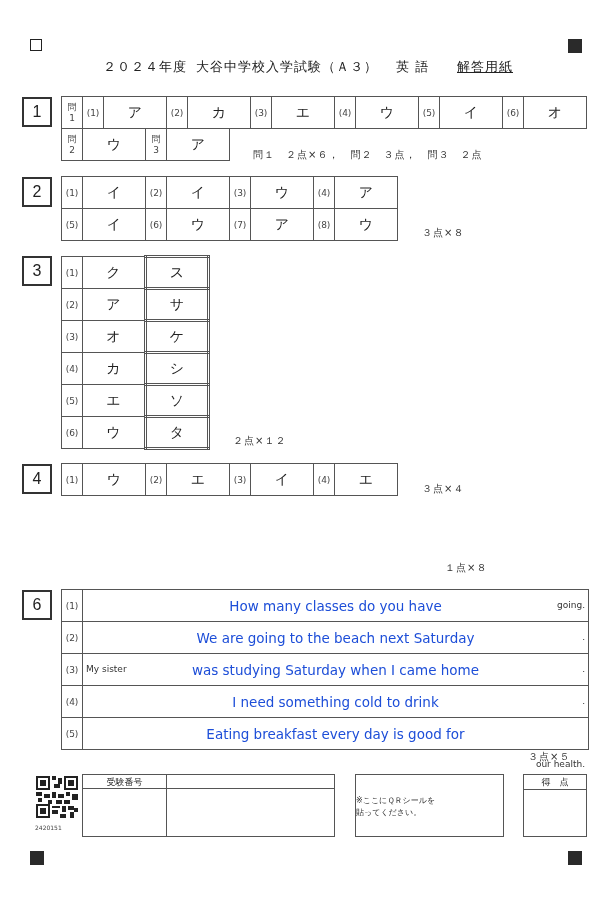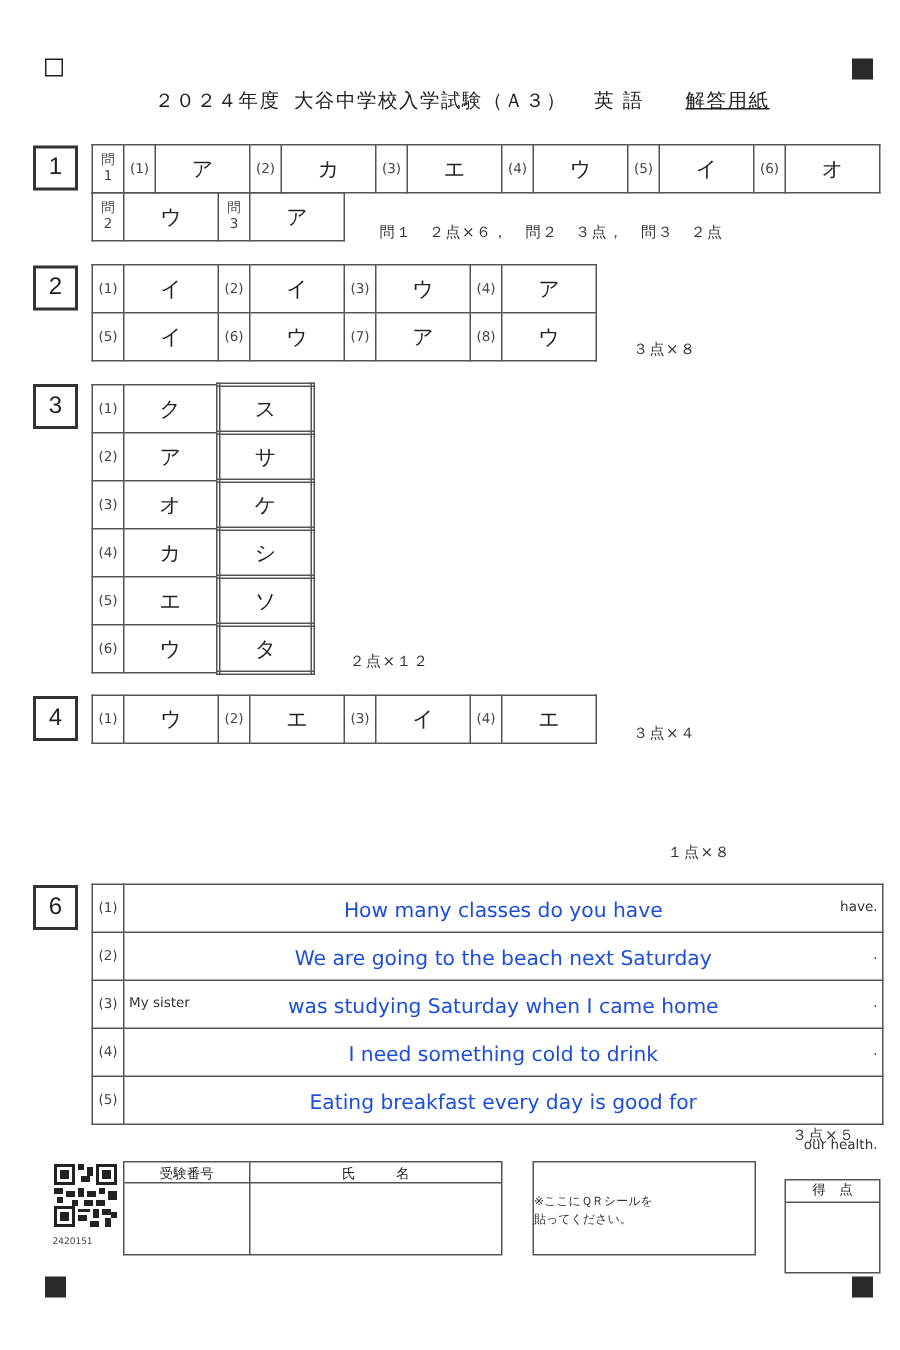--- a/index.html
+++ b/index.html
@@ -154,21 +154,21 @@
 <div class="pts" style="left:445px;top:561px;">１点×８</div>
 
 <div class="qnum" style="left:22px;top:590px;">6</div>
 <table class="grid" style="left:61px;top:589px;">
   <tbody>
       <tr style="height:32px;">
     <td class="lbl" style="width:21px;">(1)</td>
     <td style="width:506px;position:relative;">
       <span class="abs small-eng" style="left:3px;top:10px;"></span>
       <span class="eng">How many classes do you have</span>
-      <span class="abs small-eng" style="right:3px;top:10px;">have.</span>
+      <span class="abs small-eng" style="right:3px;top:10px;">going.</span>
     </td>
   </tr>
   <tr style="height:32px;">
     <td class="lbl">(2)</td>
     <td style="position:relative;">
       <span class="abs small-eng" style="left:3px;top:10px;"></span>
       <span class="eng">We are going to the beach next Saturday</span>
       <span class="abs small-eng" style="right:3px;top:10px;">.</span>
     </td>
   </tr>
@@ -230,28 +230,27 @@
     <rect x="17" y="18" width="2" height="3" fill="#222"></rect>
   <rect x="12" y="19" width="3" height="2" fill="#222"></rect>
     <rect x="19" y="16" width="2" height="2" fill="#222"></rect>
 </svg>
 <div class="abs" style="left:35px;top:824px;font-size:6px;color:#444;">2420151</div>
 
 <div class="box" style="left:82px;top:774px;width:253px;height:63px;">
   <div class="abs" style="left:0;top:13px;width:251px;border-top:1px solid #555;"></div>
   <div class="abs" style="left:83px;top:0;height:61px;border-left:1px solid #555;"></div>
   <div class="abs" style="left:0;top:1px;width:83px;text-align:center;font-size:9px;">受験番号</div>
-  <div class="abs" style="left:84px;top:1px;width:167px;text-align:center;font-size:9px;white-space:pre;">氏　　　名</div>
   <div class="abs" style="left:0;top:14px;width:83px;height:47px;"></div>
   <div class="abs" style="left:84px;top:14px;width:167px;height:47px;"></div>
 </div>
 
 <div class="box" style="left:355px;top:774px;width:149px;height:63px;">
   <div class="abs" style="left:0;top:20px;width:147px;font-size:8px;line-height:12px;color:#333;">
     <div>※ここにＱＲシールを</div>
     <div>貼ってください。</div>
   </div>
 </div>
 
-<div class="box" style="left:523px;top:774px;width:64px;height:63px;margin-top:12px;">
+<div class="box" style="left:523px;top:774px;width:64px;height:63px;">
   <div class="abs" style="left:0;top:0;width:62px;height:14px;border-bottom:1px solid #555;text-align:center;font-size:9px;line-height:14px;">得　点</div>
   <div class="abs" style="left:0;top:15px;width:62px;height:46px;"></div>
 </div>
 
 </body></html>

